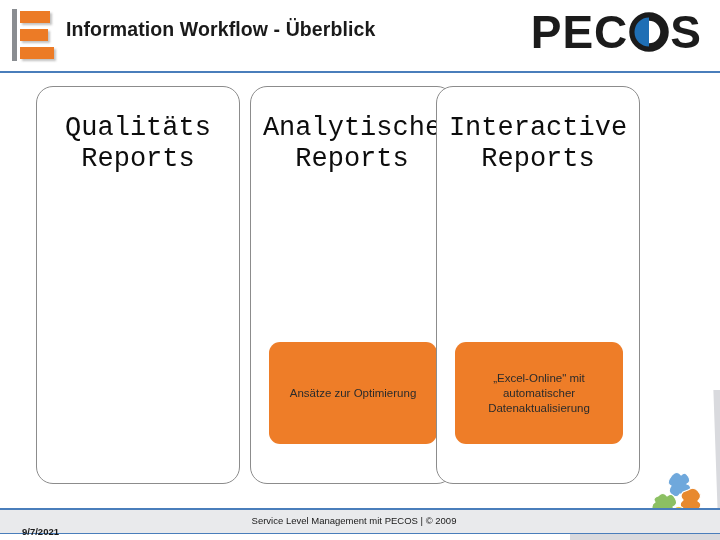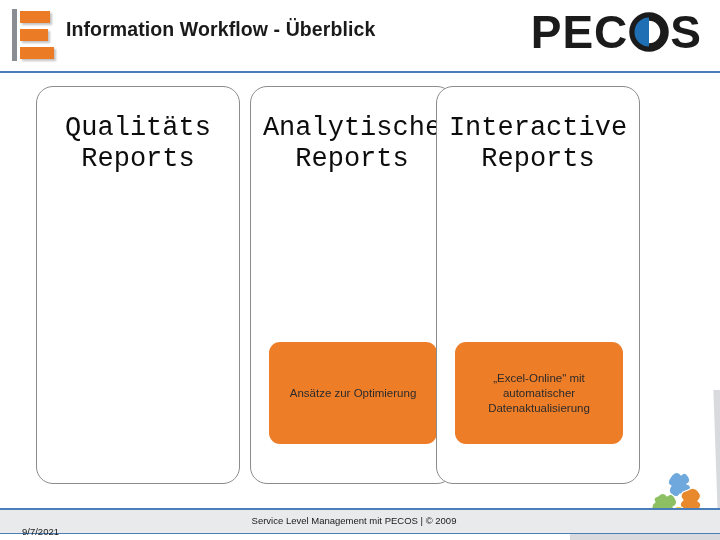--- a/index.html
+++ b/index.html
@@ -217,20 +217,21 @@
     border-top: 2px solid #4a7ebb;
     border-bottom: 1px solid #4a7ebb;
     box-sizing: border-box;
   }
   .footer-date {
     position: absolute;
     left: 22px;
     top: 526px;
     font-size: 9.5px;
     color: #1a1a1a;
+    font-weight: bold;
   }
   .footer-center {
     position: absolute;
     left: 0;
     top: 515px;
     width: 640px;
     text-align: center;
     font-size: 9.5px;
     color: #1a1a1a;
     margin-left: 34px;

